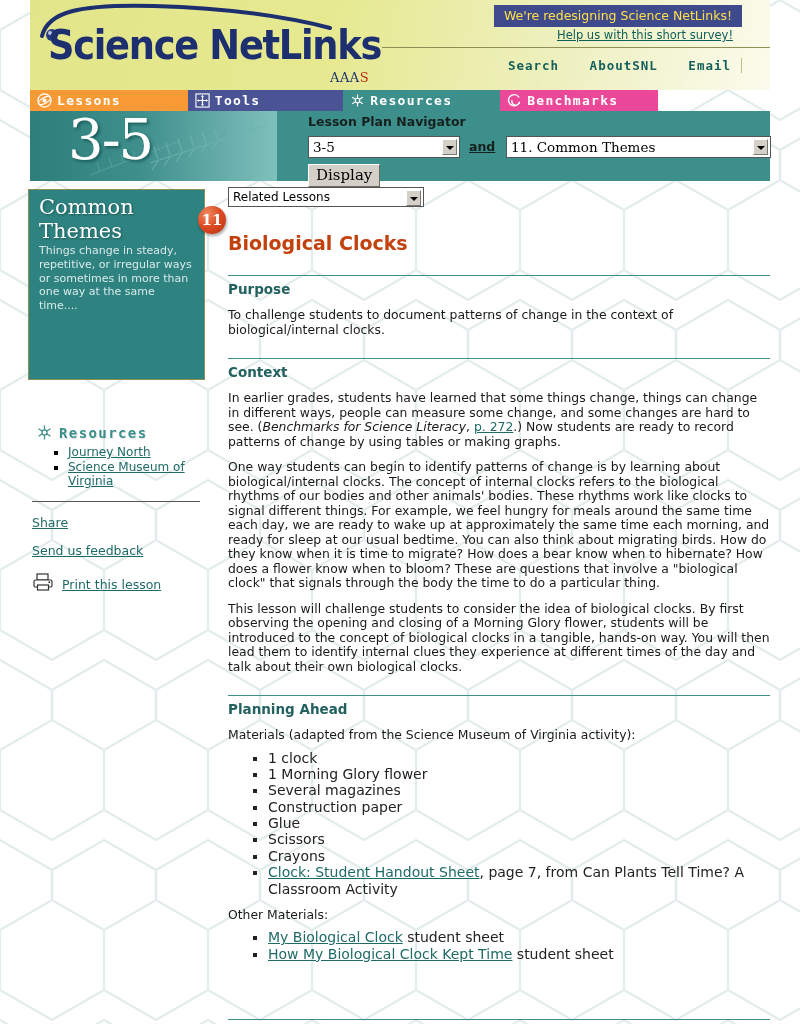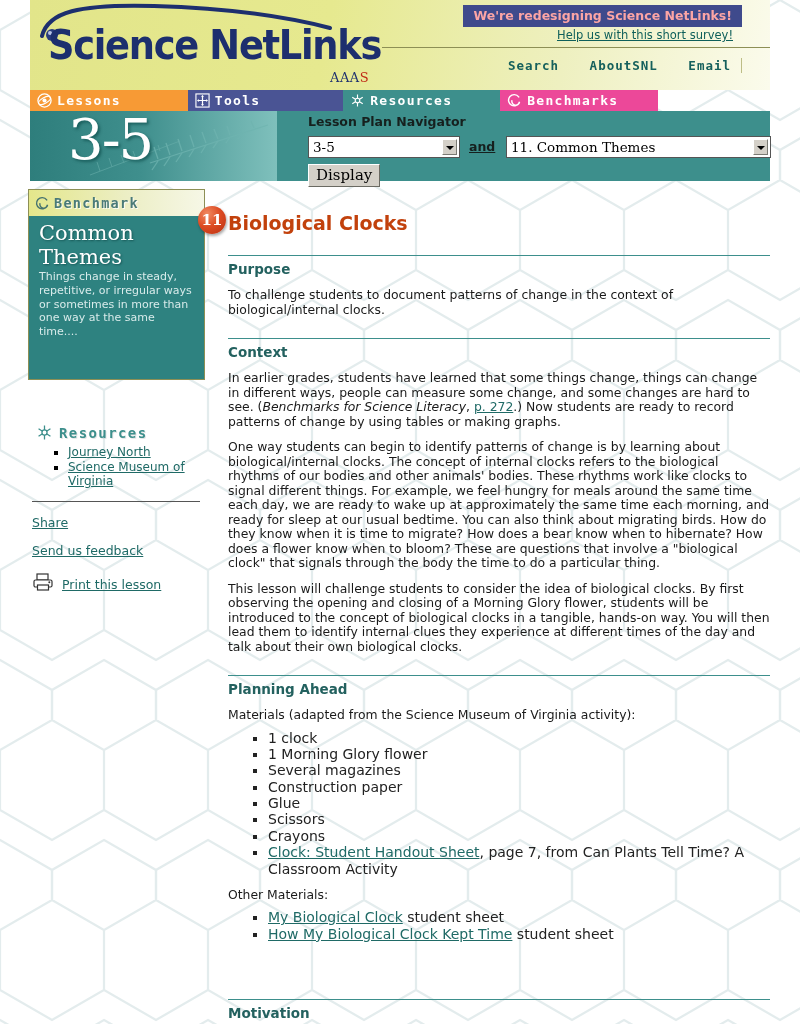--- a/index.html
+++ b/index.html
@@ -75,22 +75,22 @@
     font-size: 13px;
     letter-spacing: .5px;
     color: #1d2f6e;
   }
   .logo-aaas .s { color: #c02a16; }
 
   .redesign-banner {
     position: absolute;
     right: 28px; top: 5px;
     background: #3f4a8c;
-    color: #fca5a5;
-    font-weight: bold;
+    color: #fde047;
+    font-weight: normal;
     font-size: 12.5px;
     padding: 3px 10px 4px 10px;
     white-space: nowrap;
   }
   .survey-link {
     position: absolute;
     right: 37px; top: 28px;
     font-size: 11.5px;
     color: #0e5f5a;
     text-decoration: underline;
@@ -458,26 +458,20 @@
 
       <button class="displaybtn">Display</button>
     </div>
   </div>
 
   <div class="cols">
 
     <div class="leftcol">
 
       <div class="benchbox">
-        <div class="bench-head">
-          <svg width="15" height="15" viewBox="0 0 16 16">
-            <path d="M12.5 4.2 A6 6 0 1 0 13.4 9.4 A4 4 0 1 1 5.2 8.2" fill="none" stroke="#45726f" stroke-width="1.5" stroke-linecap="round"></path>
-          </svg>
-          <span class="lbl">Benchmark</span>
-        </div>
         <div class="bench-title">Common Themes</div>
         <div class="bench-desc">Things change in steady, repetitive, or irregular ways or sometimes in more than one way at the same time....</div>
       </div>
       <div class="bench-badge">11</div>
 
       <div class="res-head">
         <svg width="17" height="17" viewBox="0 0 16 16">
           <g stroke="#3d8f8c" stroke-width="1.2" fill="none">
             <path d="M8 1.5 L8 14.5 M2.4 4.5 L13.6 11.5 M2.4 11.5 L13.6 4.5"></path>
             <circle cx="8" cy="8" r="2.4" fill="#ffffff"></circle>
@@ -502,20 +496,24 @@
           <rect x="2" y="8" width="18" height="7" rx="1.5" fill="#ffffff" stroke="#333333" stroke-width="1.2"></rect>
           <rect x="5.5" y="13" width="11" height="5" fill="#ffffff" stroke="#333333" stroke-width="1.2"></rect>
           <circle cx="17.3" cy="10.3" r="1" fill="#333333"></circle>
         </svg>
         <a class="plbl tlink" href="#">Print this lesson</a>
       </div>
     </div>
 
     <div class="maincol">
 
+      <div class="sel" id="sel-related">
+        <span>Related Lessons</span>
+        <span class="arrowbox"></span>
+      </div>
 
       <h1 class="page-title">Biological Clocks</h1>
 
       <h2 class="sec">Purpose</h2>
       <p>To challenge students to document patterns of change in the context of biological/internal clocks.</p>
 
       <h2 class="sec">Context</h2>
       <p><span>In earlier grades, students have learned that some things change, things can change in different ways, people can measure some change, and some changes are hard to see. (</span><em>Benchmarks for Science Literacy</em><span>, </span><a class="tlink" href="#">p. 272</a><span>.) Now students are ready to record patterns of change by using tables or making graphs.</span></p>
       <p>One way students can begin to identify patterns of change is by learning about biological/internal clocks. The concept of internal clocks refers to the biological rhythms of our bodies and other animals' bodies. These rhythms work like clocks to signal different things. For example, we feel hungry for meals around the same time each day, we are ready to wake up at approximately the same time each morning, and ready for sleep at our usual bedtime. You can also think about migrating birds. How do they know when it is time to migrate? How does a bear know when to hibernate? How does a flower know when to bloom? These are questions that involve a "biological clock" that signals through the body the time to do a particular thing.</p>
       <p>This lesson will challenge students to consider the idea of biological clocks. By first observing the opening and closing of a Morning Glory flower, students will be introduced to the concept of biological clocks in a tangible, hands-on way. You will then lead them to identify internal clues they experience at different times of the day and talk about their own biological clocks.</p>

